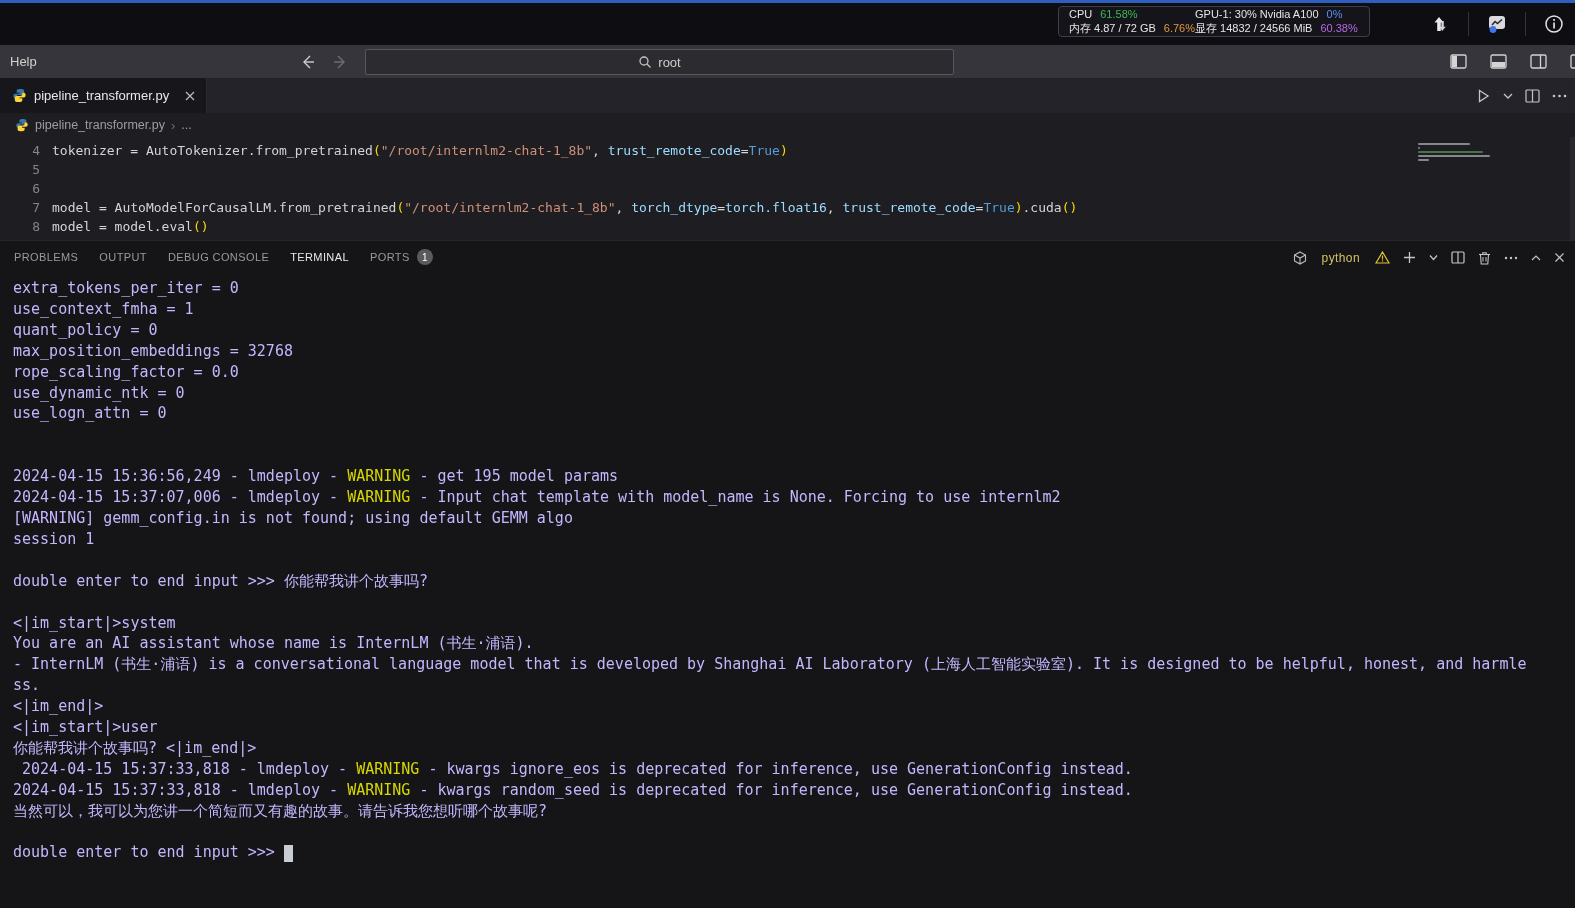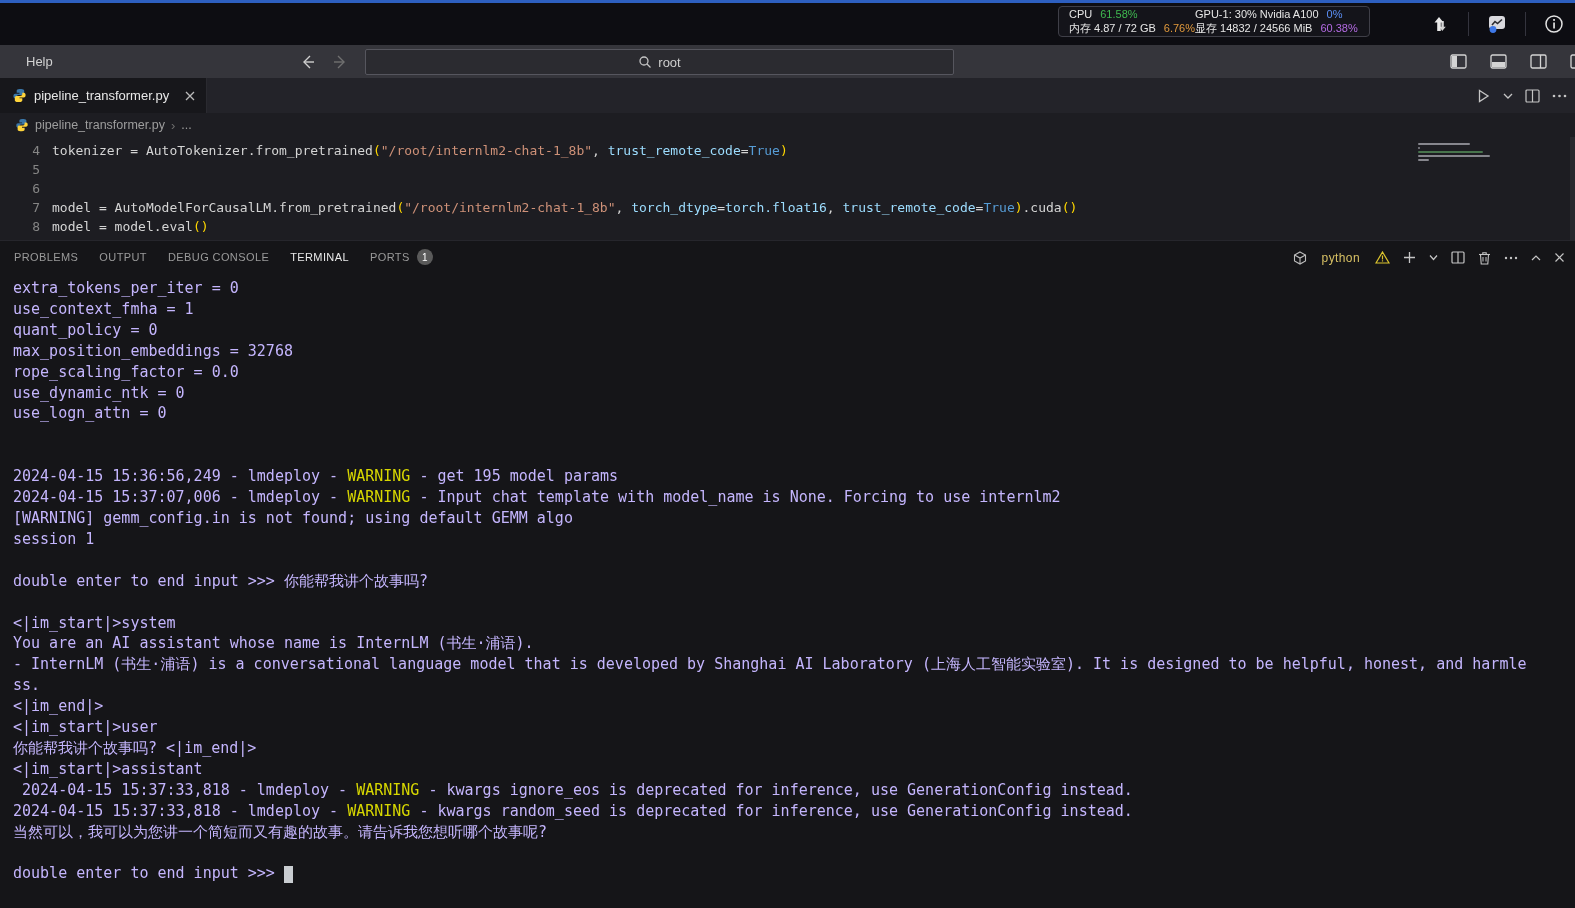--- a/index.html
+++ b/index.html
@@ -13,21 +13,21 @@
     border-radius:4px;background:#14141a;display:flex;align-items:center;padding:0 10px;box-sizing:border-box;}
   .stats .col{display:flex;flex-direction:column;justify-content:center;gap:1px;}
   .stats .row{display:flex;gap:8px;font-size:11px;line-height:13px;white-space:nowrap;}
   .stats .lab{color:#e6e6e6;}
   .v-cpu{color:#3fb950;} .v-mem{color:#e0993c;} .v-gpu{color:#5b8ff7;} .v-vram{color:#b36ae2;}
   .topicons{position:absolute;right:6px;top:3px;height:42px;display:flex;align-items:center;gap:13px;}
   .topicons .sep{width:1px;height:24px;background:#34343e;}
   .icon-btn{width:30px;height:30px;display:flex;align-items:center;justify-content:center;border-radius:4px;}
   
   .titlebar{position:absolute;top:45px;left:0;right:0;height:33px;background:#35353b;display:flex;align-items:center;}
-  .menu-item{padding:0 10px;font-size:13px;color:#d2d2d2;margin-left:16px;}
+  .menu-item{padding:0 10px;font-size:13px;color:#d2d2d2;}
   .nav-arrows{position:absolute;left:297px;display:flex;gap:10px;align-items:center;}
   .nav-btn{width:22px;height:22px;display:flex;align-items:center;justify-content:center;}
   .searchbox{position:absolute;left:365px;top:4px;width:587px;height:24px;background:#2b2b30;
     border:1px solid #56565e;border-radius:2px;display:flex;align-items:center;justify-content:center;gap:6px;
     font-size:13px;color:#cfcfcf;}
   .layout-icons{position:absolute;right:0;top:0;height:33px;display:flex;align-items:center;gap:10px;padding-right:0;}
   
   .tabbar{position:absolute;top:78px;left:0;right:0;height:35px;background:#232329;display:flex;}
   .tab{height:35px;background:#17171b;display:flex;align-items:center;gap:7px;padding:0 10px 0 12px;
     font-size:13px;color:#e8e8e8;border-right:1px solid #2a2a30;}
@@ -341,21 +341,20 @@
       <div class="tline">&nbsp;</div>
       <div class="tline"><span class="t-fg">double enter to end input &gt;&gt;&gt; 你能帮我讲个故事吗?</span></div>
       <div class="tline">&nbsp;</div>
       <div class="tline"><span class="t-fg">&lt;|im_start|&gt;system</span></div>
       <div class="tline"><span class="t-fg">You are an AI assistant whose name is InternLM (书生·浦语).</span></div>
       <div class="tline"><span class="t-fg">- InternLM (书生·浦语) is a conversational language model that is developed by Shanghai AI Laboratory (上海人工智能实验室). It is designed to be helpful, honest, and harmle</span></div>
       <div class="tline"><span class="t-fg">ss.</span></div>
       <div class="tline"><span class="t-fg">&lt;|im_end|&gt;</span></div>
       <div class="tline"><span class="t-fg">&lt;|im_start|&gt;user</span></div>
       <div class="tline"><span class="t-fg">你能帮我讲个故事吗? &lt;|im_end|&gt;</span></div>
-      <div class="tline"><span class="t-fg">&lt;|im_start|&gt;assistant</span></div>
       <div class="tline"><span class="t-fg"> 2024-04-15 15:37:33,818 - lmdeploy - </span><span class="t-warn">WARNING</span><span class="t-fg"> - kwargs ignore_eos is deprecated for inference, use GenerationConfig instead.</span></div>
       <div class="tline"><span class="t-fg">2024-04-15 15:37:33,818 - lmdeploy - </span><span class="t-warn">WARNING</span><span class="t-fg"> - kwargs random_seed is deprecated for inference, use GenerationConfig instead.</span></div>
       <div class="tline"><span class="t-fg">当然可以，我可以为您讲一个简短而又有趣的故事。请告诉我您想听哪个故事呢?</span></div>
       <div class="tline">&nbsp;</div>
       <div class="tline"><span class="t-fg">double enter to end input &gt;&gt;&gt; </span><span class="t-cursor"> </span></div>
     </div>
 
 </div>
 
 </body></html>

